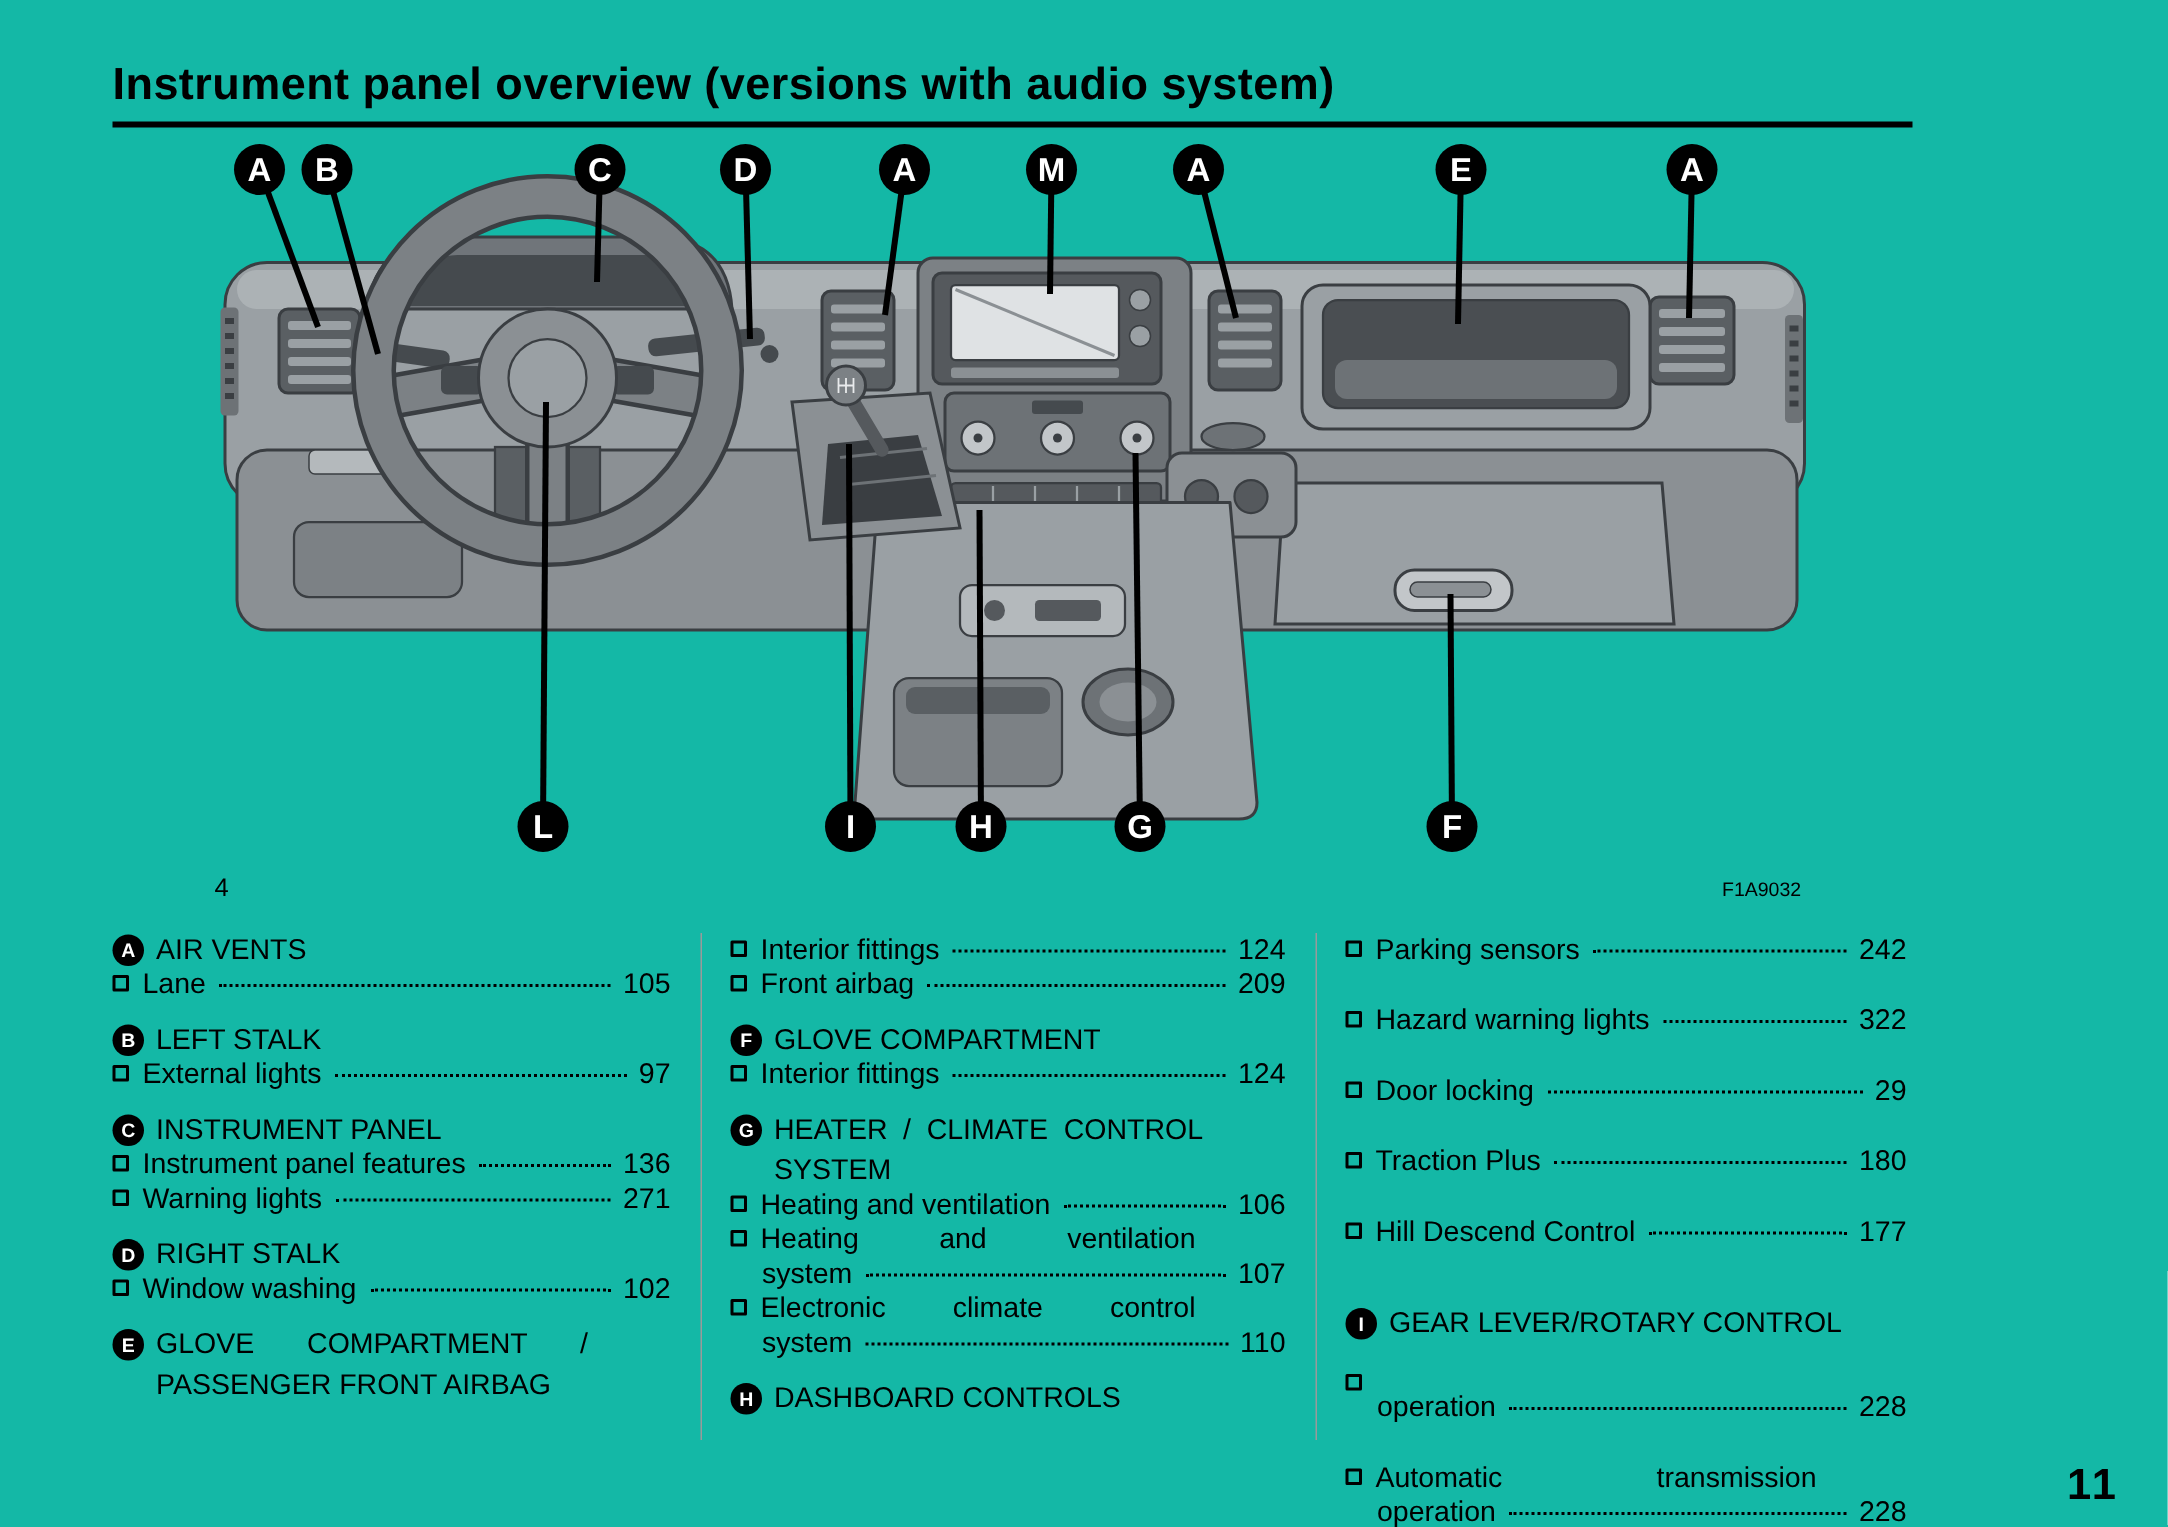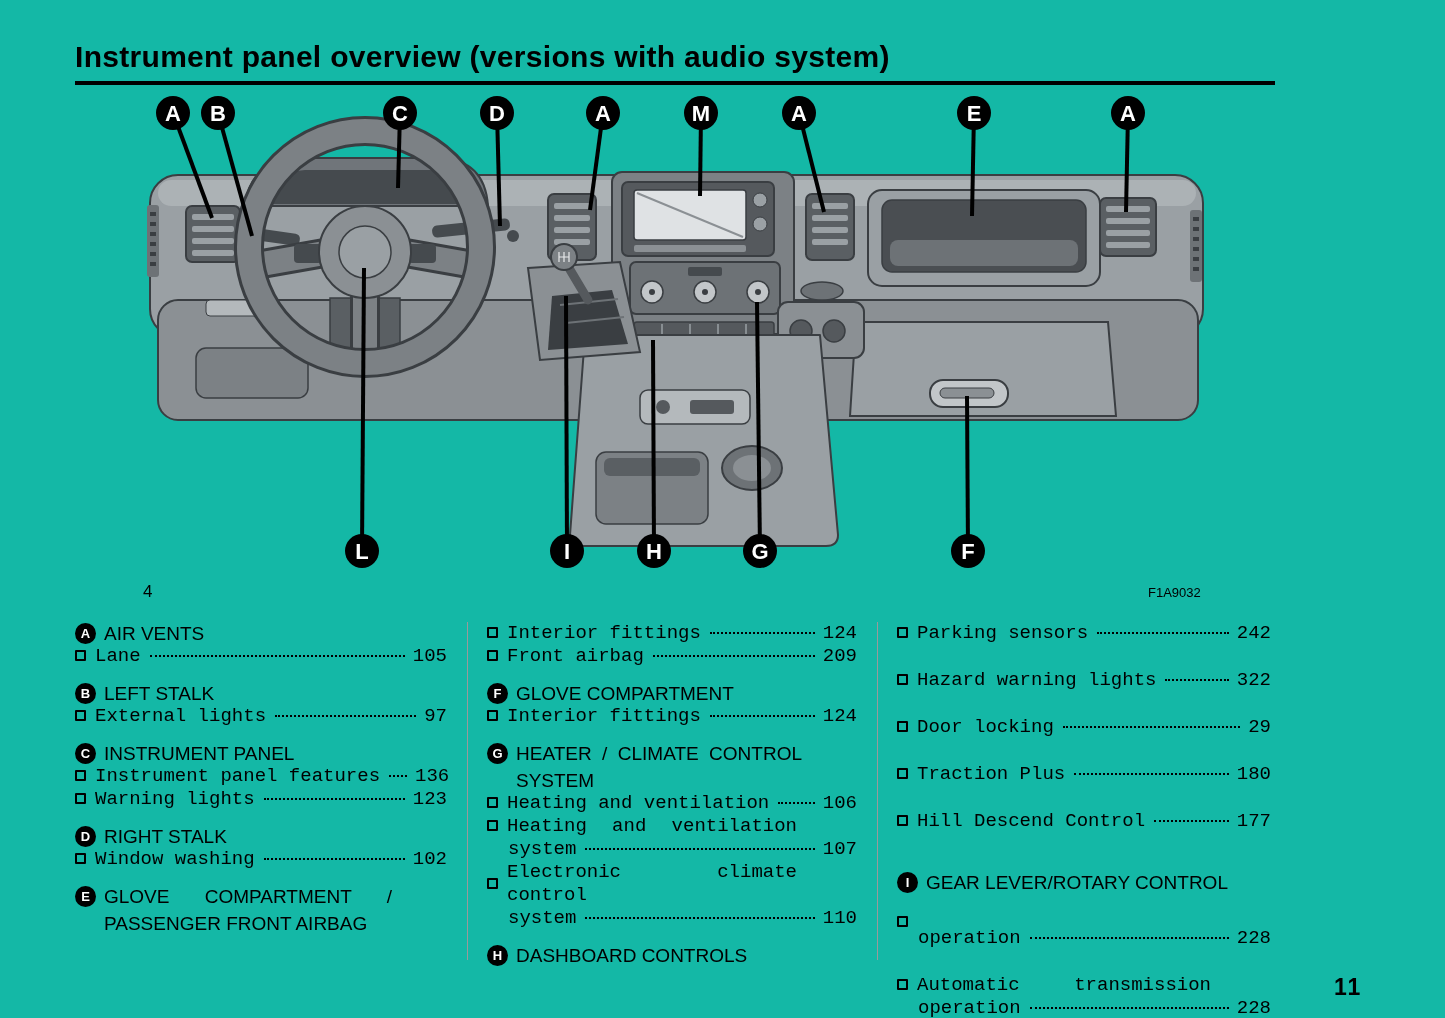--- a/index.html
+++ b/index.html
@@ -37,33 +37,33 @@
   .header-line { display:flex; align-items:center; }
   .letter-badge {
     flex:0 0 auto; width:21px; height:21px; border-radius:50%;
     background:#000; color:#fff; font-size:13px; font-weight:bold;
     display:flex; align-items:center; justify-content:center; margin-right:8px;
   }
   .header-text { white-space:nowrap; }
   .header-text.justify { flex:1; white-space:normal; text-align:justify; text-align-last:justify; margin-right:55px; }
   .header-cont { padding-left:29px; margin-top:4px; }
 
-  .entry-item { margin-top:0;font-family:Liberation Mono, monospace; }
+  .entry-item { margin-top:0; }
   .item-line { display:flex; align-items:baseline; }
   .item-line.cont { padding-left:21px; }
   .bullet {
     flex:0 0 auto; width:11px; height:11px; border:2.2px solid #000;
     border-radius:1px; margin-right:9px; align-self:center; margin-top:-2px;
   }
   .item-label { white-space:nowrap; }
   .item-label.justify { flex:1; white-space:normal; text-align:justify; text-align-last:justify; margin-right:60px; }
   .leader { flex:1; border-bottom:2.6px dotted #000; margin:0 8px 0 9px; transform:translateY(-4px); min-width:18px; }
   .page-num { flex:0 0 auto; }
 
-  .page-number { position:absolute; left:1334px; top:974px; font-size:23px; font-weight:bold; letter-spacing:2px; }
+  .page-number { position:absolute; left:1378px; top:974px; font-size:29px; font-weight:bold; letter-spacing:2px; }
 </style>
 </head>
 <body>
 
 <div class="page">
 
   <div class="title-block">
     <h1>Instrument panel overview (versions with audio system)</h1>
     <div class="title-rule"></div>
   </div>
@@ -339,21 +339,21 @@
             <span class="item-label">Instrument panel features</span>
             <span class="leader"></span>
             <span class="page-num">136</span>
           </div>
         </div>
         <div class="entry-item">
           <div class="item-line first">
             <span class="bullet"></span>
             <span class="item-label">Warning lights</span>
             <span class="leader"></span>
-            <span class="page-num">123</span>
+            <span class="page-num">271</span>
           </div>
         </div>
         <div class="entry-header">
           <div class="header-line">
             <span class="letter-badge">D</span>
             <span class="header-text">RIGHT STALK</span>
           </div>
         </div>
         <div class="entry-item">
           <div class="item-line first">

